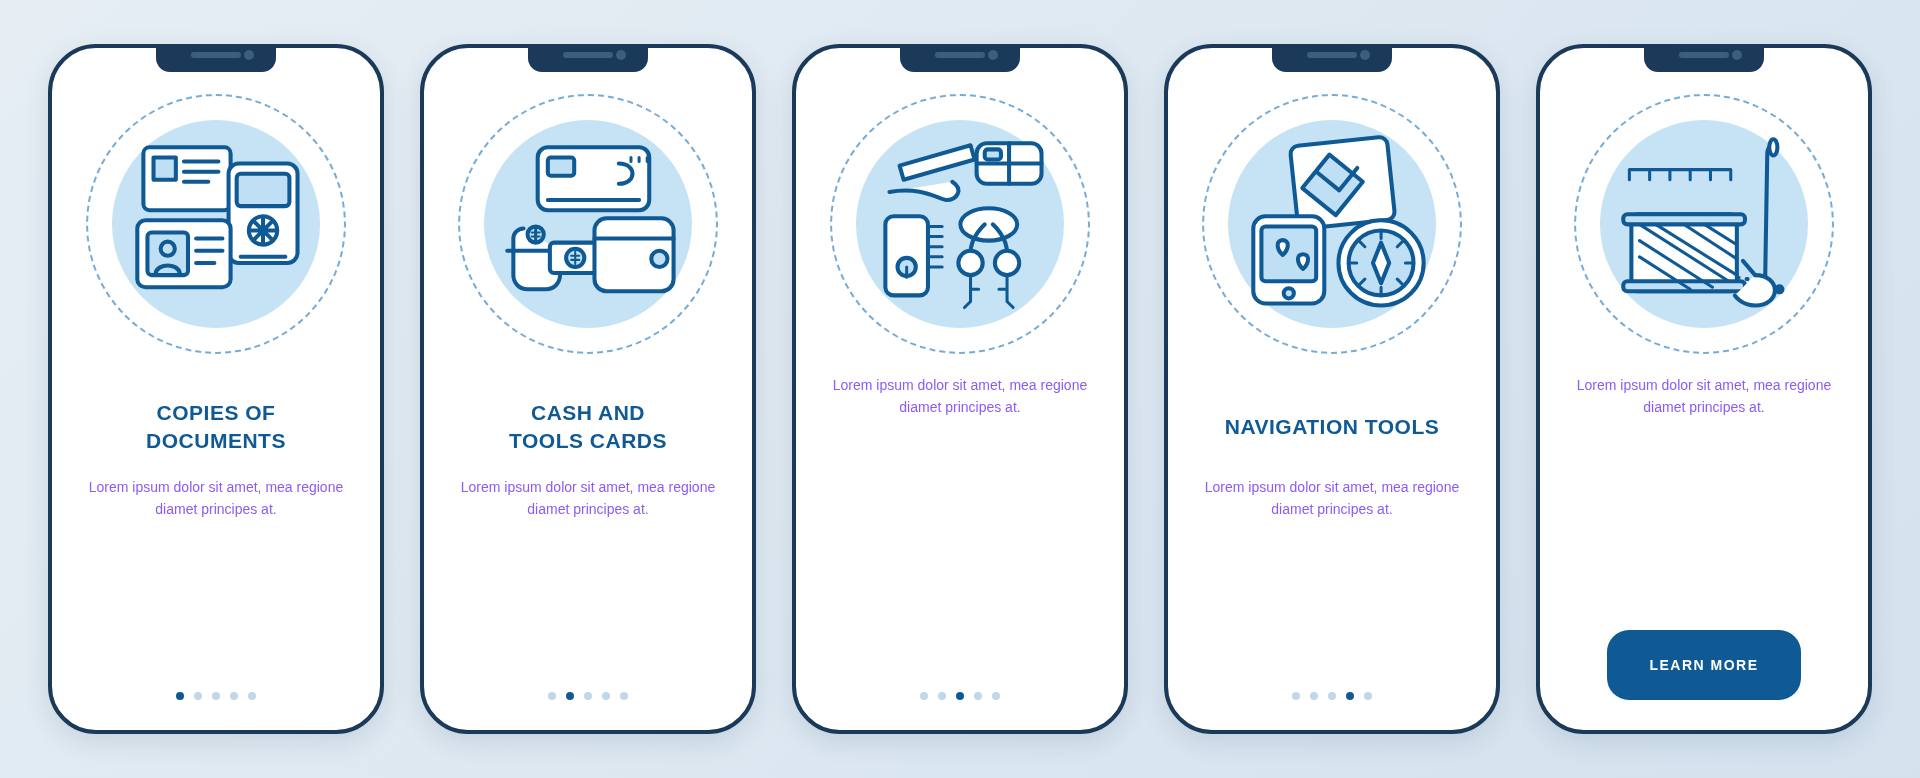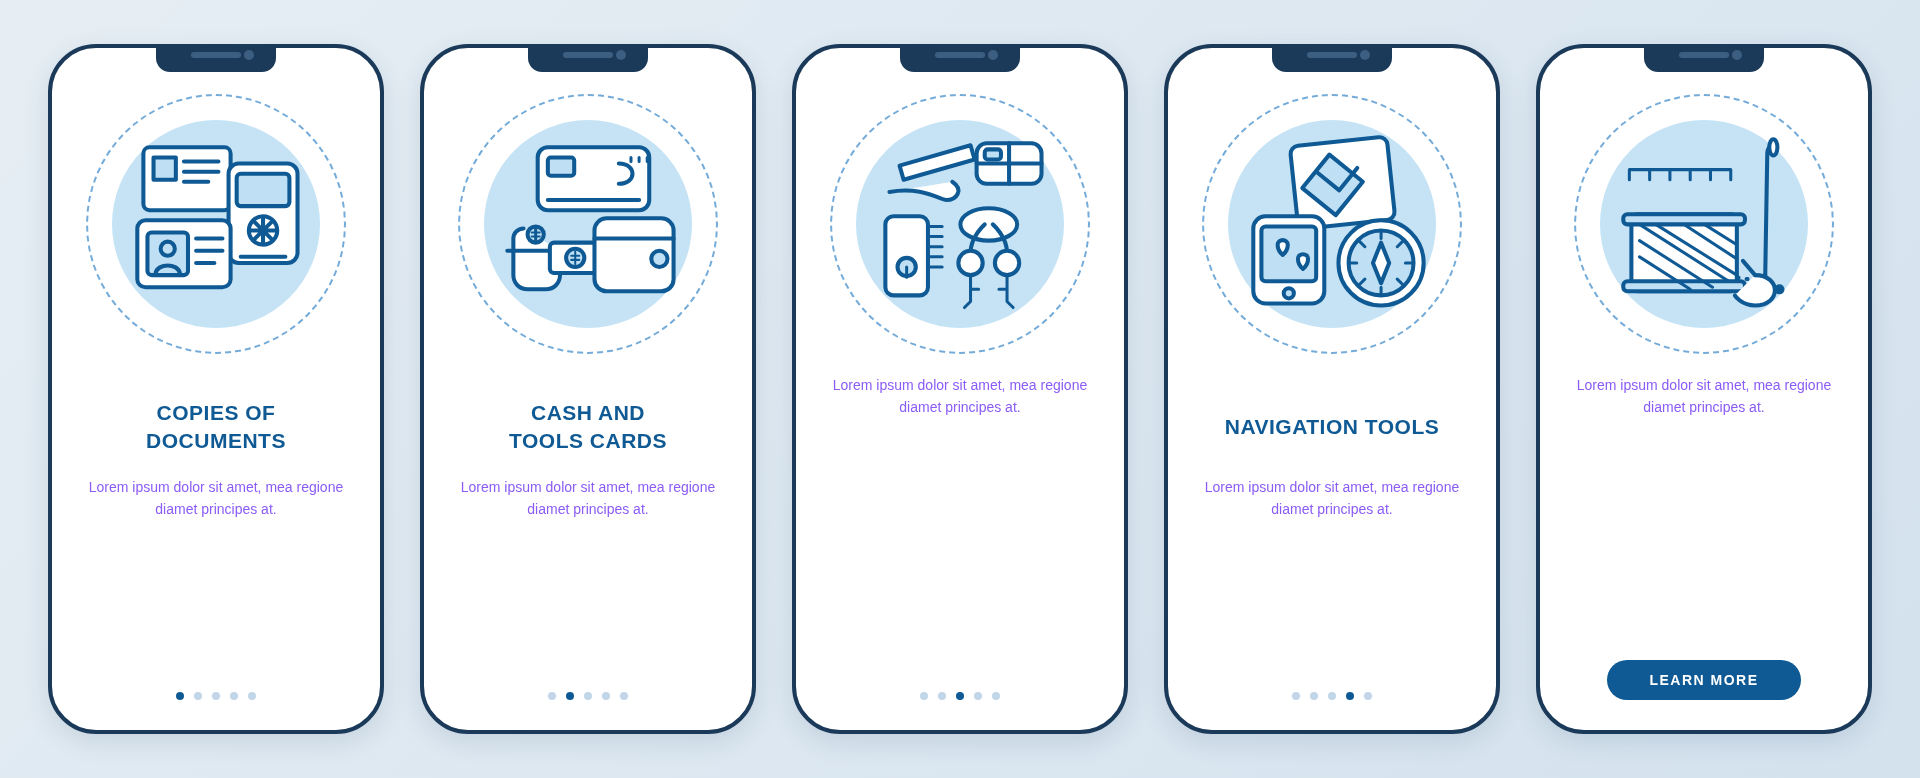--- a/index.html
+++ b/index.html
@@ -52,21 +52,21 @@
   .desc{
     margin-top:20px;color:#8b5cf6;font-size:14px;line-height:1.6;
     text-align:center;padding:0 14px;
   }
   .dots{margin-top:auto;display:flex;gap:10px;padding-bottom:10px;}
   .dot{width:8px;height:8px;border-radius:50%;background:#c1d6e8;}
   .dot.on{background:#0f5a94;}
   .cta{
     margin-top:auto;margin-bottom:10px;
     background:#0f5a94;color:#fff;border:none;
-    padding:12px 42px;border-radius:22px;
+    padding:27px 42px;border-radius:22px;
     font-size:14px;letter-spacing:1.5px;font-weight:600;
     cursor:pointer;
   }
 </style>
 </head>
 <body>
 
 <div class="row">
     <div class="phone">
     <div class="notch">

